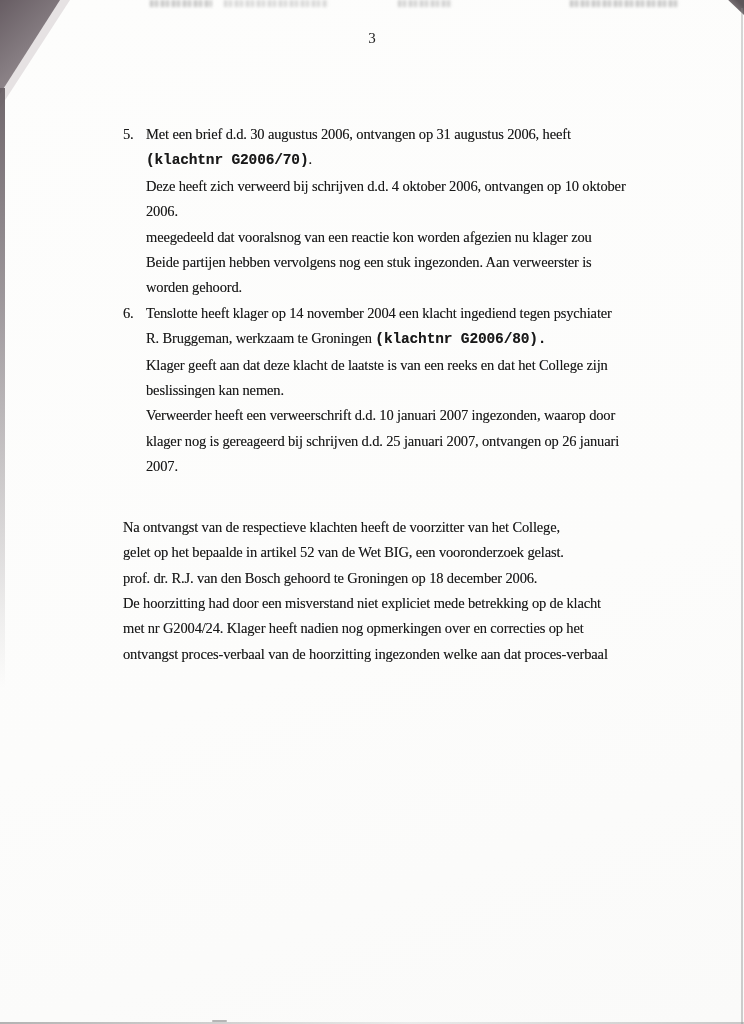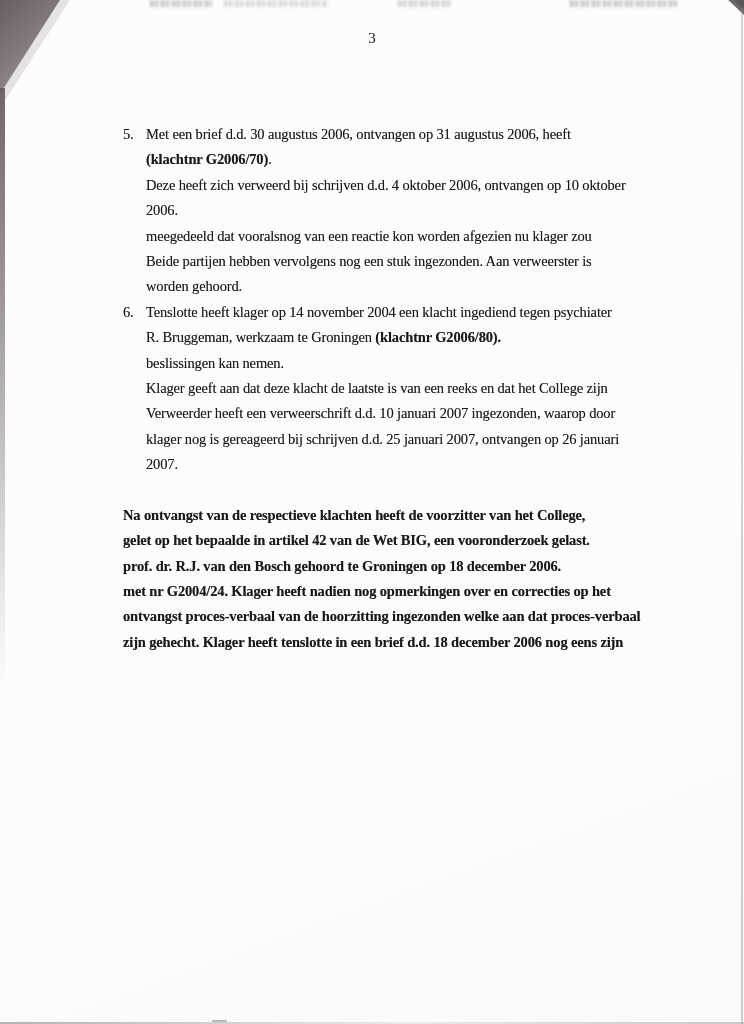--- a/index.html
+++ b/index.html
@@ -88,22 +88,22 @@
     width: 540px;
     font-size: 14.5px;
     line-height: 25.4px;
     letter-spacing: -0.15px;
     color: #191919;
     text-shadow: 0 0 0.5px rgba(20,20,20,0.45);
   }
   .list-item { position: relative; padding-left: 23px; }
   .list-marker { position: absolute; left: 0; top: 0; }
   .line { white-space: nowrap; }
-  .b { font-weight: bold; }
-  .closing-paragraph { margin-top: 25px; font-weight: bold; }
+  .b { font-weight: bold; font-family: Liberation Mono, monospace; }
+  .closing-paragraph { margin-top: 35px; }
 </style>
 </head>
 <body>
 
 <div class="page">
 
   <div class="corner-tl-light"></div>
   <div class="corner-tl-dark"></div>
   <div class="edge-left"></div>
   <div class="corner-tr"></div>
@@ -127,30 +127,30 @@
       <div class="line">2006.</div>
       <div class="line">meegedeeld dat vooralsnog van een reactie kon worden afgezien nu klager zou</div>
       <div class="line">Beide partijen hebben vervolgens nog een stuk ingezonden. Aan verweerster is</div>
       <div class="line">worden gehoord.</div>
     </div>
 
     <div class="list-item">
       <span class="list-marker">6.</span>
       <div class="line">Tenslotte heeft klager op 14 november 2004 een klacht ingediend tegen psychiater</div>
       <div class="line"><span>R. Bruggeman, werkzaam te Groningen </span><span class="b">(klachtnr G2006/80).</span></div>
+      <div class="line">Klager geeft aan dat deze klacht de laatste is van een reeks en dat het College zijn</div>
       <div class="line">beslissingen kan nemen.</div>
-      <div class="line">Klager geeft aan dat deze klacht de laatste is van een reeks en dat het College zijn</div>
       <div class="line">Verweerder heeft een verweerschrift d.d. 10 januari 2007 ingezonden, waarop door</div>
       <div class="line">klager nog is gereageerd bij schrijven d.d. 25 januari 2007, ontvangen op 26 januari</div>
       <div class="line">2007.</div>
     </div>
 
     <div class="closing-paragraph">
       <div class="line">Na ontvangst van de respectieve klachten heeft de voorzitter van het College,</div>
-      <div class="line">gelet op het bepaalde in artikel 42 van de Wet BIG, een vooronderzoek gelast.</div>
+      <div class="line">gelet op het bepaalde in artikel 52 van de Wet BIG, een vooronderzoek gelast.</div>
       <div class="line">prof. dr. R.J. van den Bosch gehoord te Groningen op 18 december 2006.</div>
+      <div class="line">De hoorzitting had door een misverstand niet expliciet mede betrekking op de klacht</div>
       <div class="line">met nr G2004/24. Klager heeft nadien nog opmerkingen over en correcties op het</div>
       <div class="line">ontvangst proces-verbaal van de hoorzitting ingezonden welke aan dat proces-verbaal</div>
-      <div class="line">zijn gehecht. Klager heeft tenslotte in een brief d.d. 18 december 2006 nog eens zijn</div>
     </div>
 
   </div>
 </div>
 
 </body></html>

